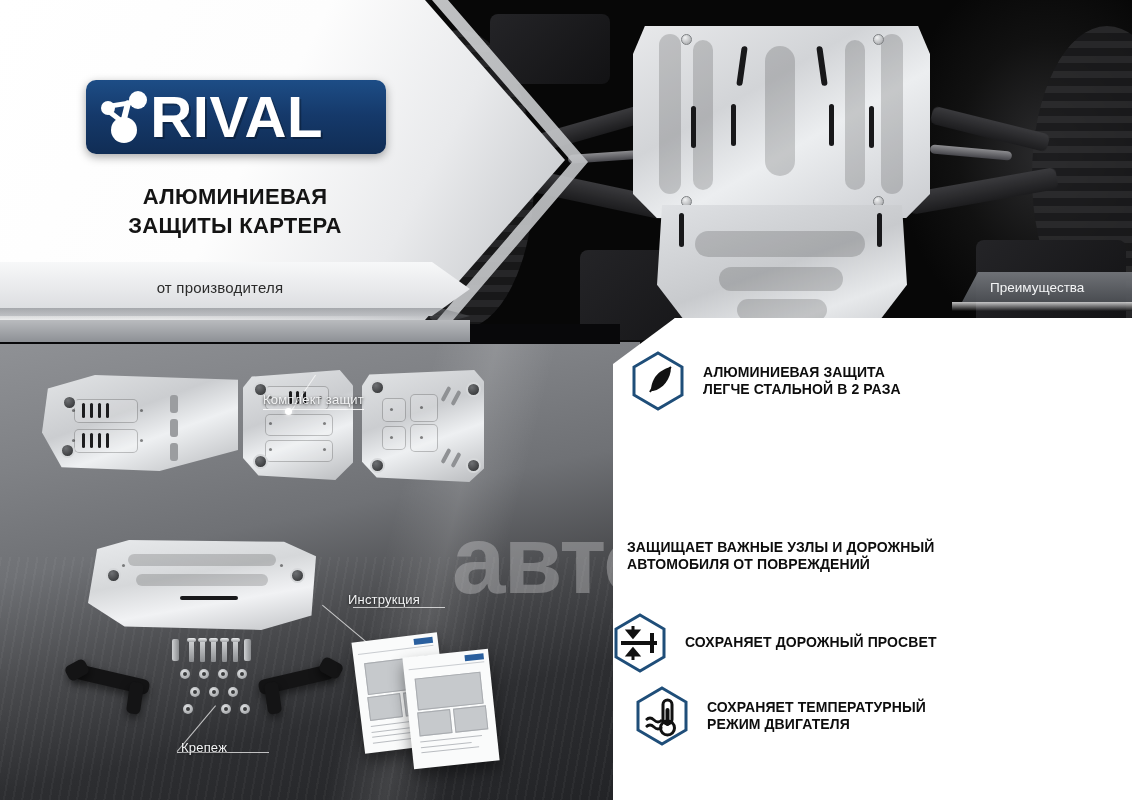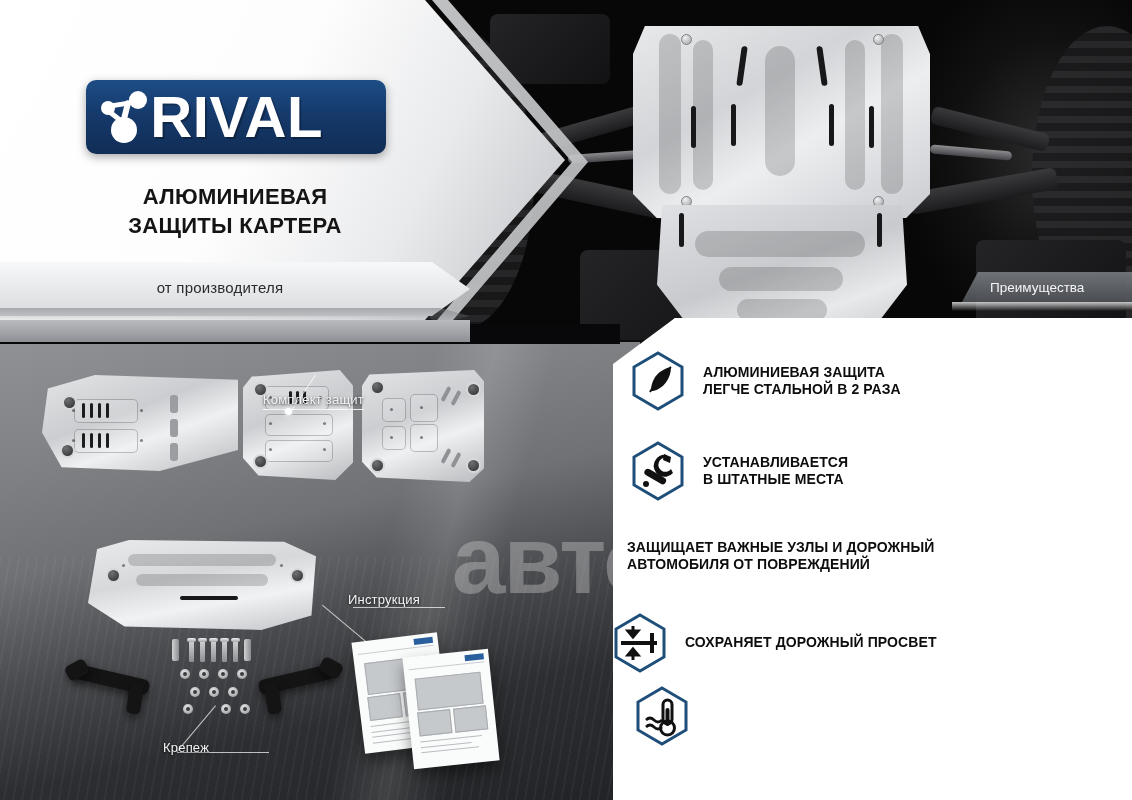--- a/index.html
+++ b/index.html
@@ -331,21 +331,21 @@
 
     <div class="lead" style="left:368px;top:302px;width:60px;transform:rotate(-140deg);"></div>
     <div class="lead" style="left:353px;top:265px;width:92px;"></div>
 
     <div class="lead" style="left:216px;top:364px;width:60px;transform:rotate(130deg);"></div>
     <div class="lead" style="left:177px;top:410px;width:92px;"></div>
   </div>
 
   <div class="callout ul" style="left:263px;top:392px;">Комплект защит</div>
   <div class="callout" style="left:348px;top:592px;">Инструкция</div>
-  <div class="callout" style="left:163px;top:740px;">Крепеж</div>
+  <div class="callout" style="left:181px;top:740px;">Крепеж</div>
 
   <div class="wm2">авто</div>
   <div class="wm">авто</div>
 
   <div class="blackbar"></div>
   <div class="hero-white-edge"></div>
   <div class="hero-white"></div>
   <div class="hero-band"></div>
   <div class="hero-band-sh"></div>
   <div class="grey-strip"></div>
@@ -377,33 +377,20 @@
           <svg viewBox="0 0 54 60" width="54" height="60">
             <polygon points="27,2 51,16 51,44 27,58 3,44 3,16" fill="none" stroke="#1f4e79" stroke-width="3"></polygon>
             <path d="M20 40 C20 26 30 18 40 16 C40 28 32 38 22 40 Z" fill="#111"></path>
             <path d="M40 16 C32 22 25 30 19 41" stroke="#111" stroke-width="2" fill="none"></path>
           </svg>
         </div>
         <div class="adv-text">АЛЮМИНИЕВАЯ ЗАЩИТА
 ЛЕГЧЕ СТАЛЬНОЙ В 2 РАЗА</div>
       </div>
 
-      <div class="adv-row" style="left:18px;top:123px;width:480px;">
-        <div class="hexicon">
-          <svg viewBox="0 0 54 60" width="54" height="60">
-            <polygon points="27,2 51,16 51,44 27,58 3,44 3,16" fill="none" stroke="#1f4e79" stroke-width="3"></polygon>
-            <path d="M36 14 a11 11 0 1 0 6 18 l-2 -4 a7 7 0 1 1 -4 -11 z" fill="#111"></path>
-            <path d="M33 13 l7 3 -1 6 -7 -3 z" fill="#111"></path>
-            <rect x="12" y="32" width="24" height="7" rx="3.5" fill="#111" transform="rotate(30 24 36)"></rect>
-            <circle cx="15" cy="43" r="3" fill="#111"></circle>
-          </svg>
-        </div>
-        <div class="adv-text">УСТАНАВЛИВАЕТСЯ
-В ШТАТНЫЕ МЕСТА</div>
-      </div>
 
       <div class="adv-row" style="left:-58px;top:208px;width:570px;">
         <div class="hexicon">
           <svg viewBox="0 0 54 60" width="54" height="60">
             <polygon points="27,2 51,16 51,44 27,58 3,44 3,16" fill="none" stroke="#1f4e79" stroke-width="3"></polygon>
             <path d="M27 13 L41 19 V33 C41 42 34 46 27 49 C20 46 13 42 13 33 V19 Z" fill="#151515"></path>
             <path d="M20 31 l5 6 11 -13" stroke="#fff" stroke-width="4.5" fill="none" stroke-linecap="round" stroke-linejoin="round"></path>
           </svg>
         </div>
         <div class="adv-text">ЗАЩИЩАЕТ ВАЖНЫЕ УЗЛЫ И ДОРОЖНЫЙ
@@ -427,18 +414,20 @@
         <div class="hexicon">
           <svg viewBox="0 0 54 60" width="54" height="60">
             <polygon points="27,2 51,16 51,44 27,58 3,44 3,16" fill="none" stroke="#1f4e79" stroke-width="3"></polygon>
             <rect x="28" y="14" width="9" height="24" rx="4.5" fill="none" stroke="#111" stroke-width="3"></rect>
             <circle cx="32.5" cy="42" r="7" fill="none" stroke="#111" stroke-width="3"></circle>
             <rect x="30.5" y="22" width="4" height="18" rx="2" fill="#111"></rect>
             <path d="M11 34 q4 -4 8 0 t8 0" stroke="#111" stroke-width="2.6" fill="none"></path>
             <path d="M11 41 q4 -4 8 0 t8 0" stroke="#111" stroke-width="2.6" fill="none"></path>
           </svg>
         </div>
+        <div class="adv-text">СОХРАНЯЕТ ТЕМПЕРАТУРНЫЙ
+РЕЖИМ ДВИГАТЕЛЯ</div>
       </div>
 
     </div>
   </div>
 
 </div>
 
 </body></html>

